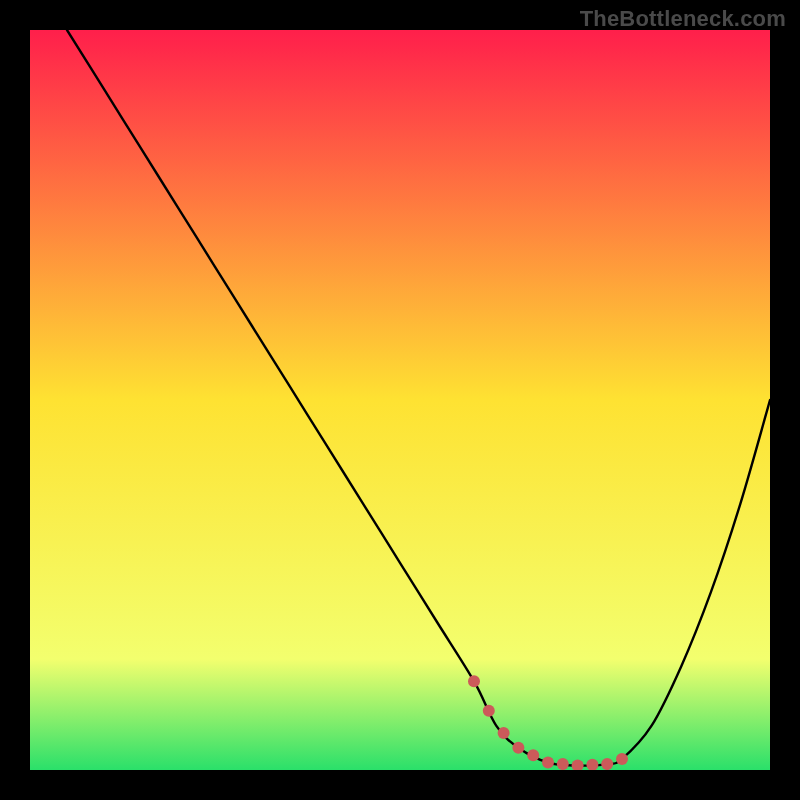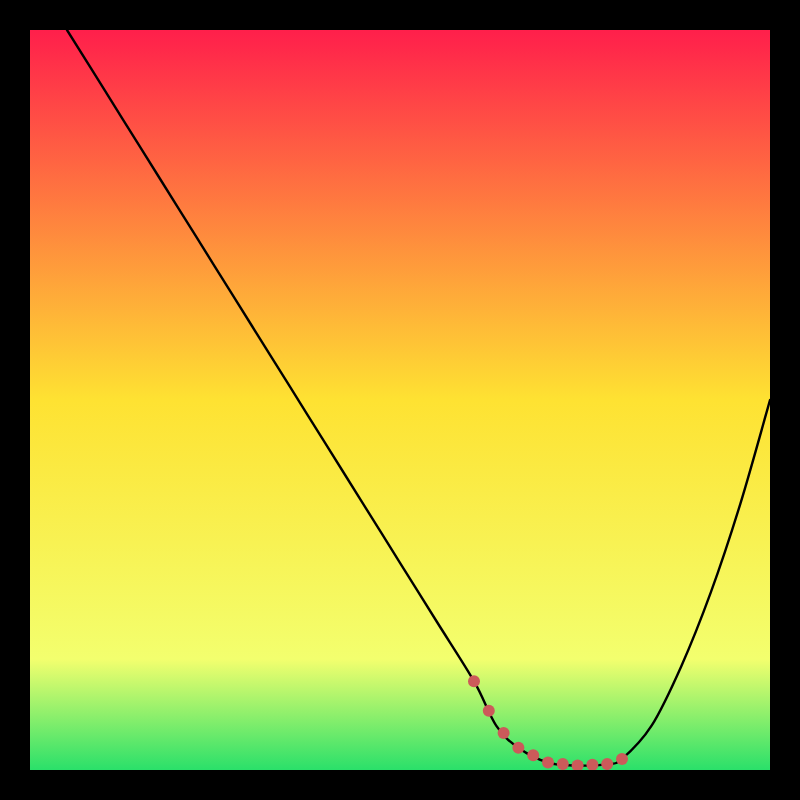--- a/index.html
+++ b/index.html
@@ -34,20 +34,21 @@
     width: 740px;
     height: 740px;
     display: block;
   }
 </style>
 </head>
 <body>
 
 <div class="frame">
 
+  <div class="watermark">TheBottleneck.com</div>
 
   <svg class="plot" viewBox="0 0 740 740" preserveAspectRatio="none">
     <defs>
       <linearGradient id="bg-grad" x1="0" y1="0" x2="0" y2="1">
         <stop id="g0" offset="0%" stop-color="#ff1f4b"></stop>
         <stop id="g1" offset="50%" stop-color="#fee232"></stop>
         <stop id="g2" offset="85%" stop-color="#f3ff6e"></stop>
         <stop id="g3" offset="100%" stop-color="#2ae06a"></stop>
       </linearGradient>
     </defs>

